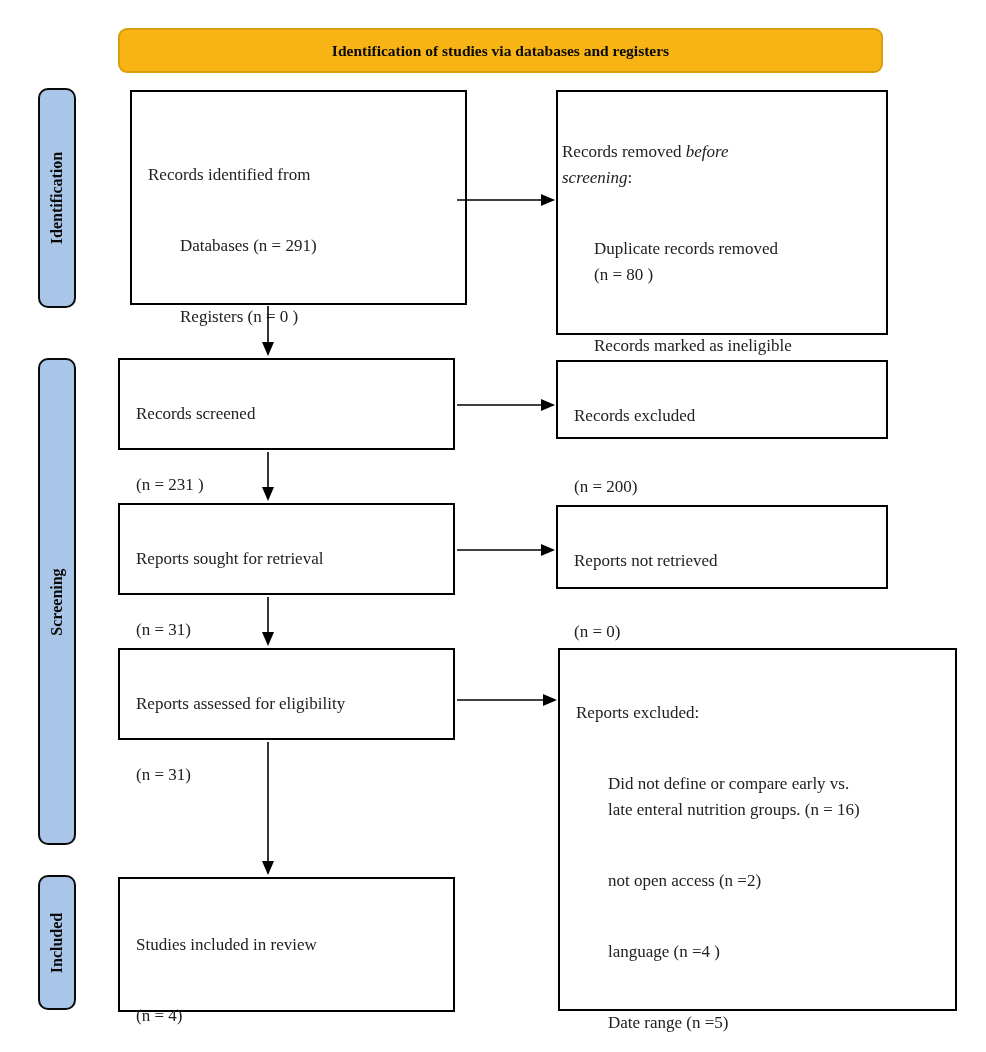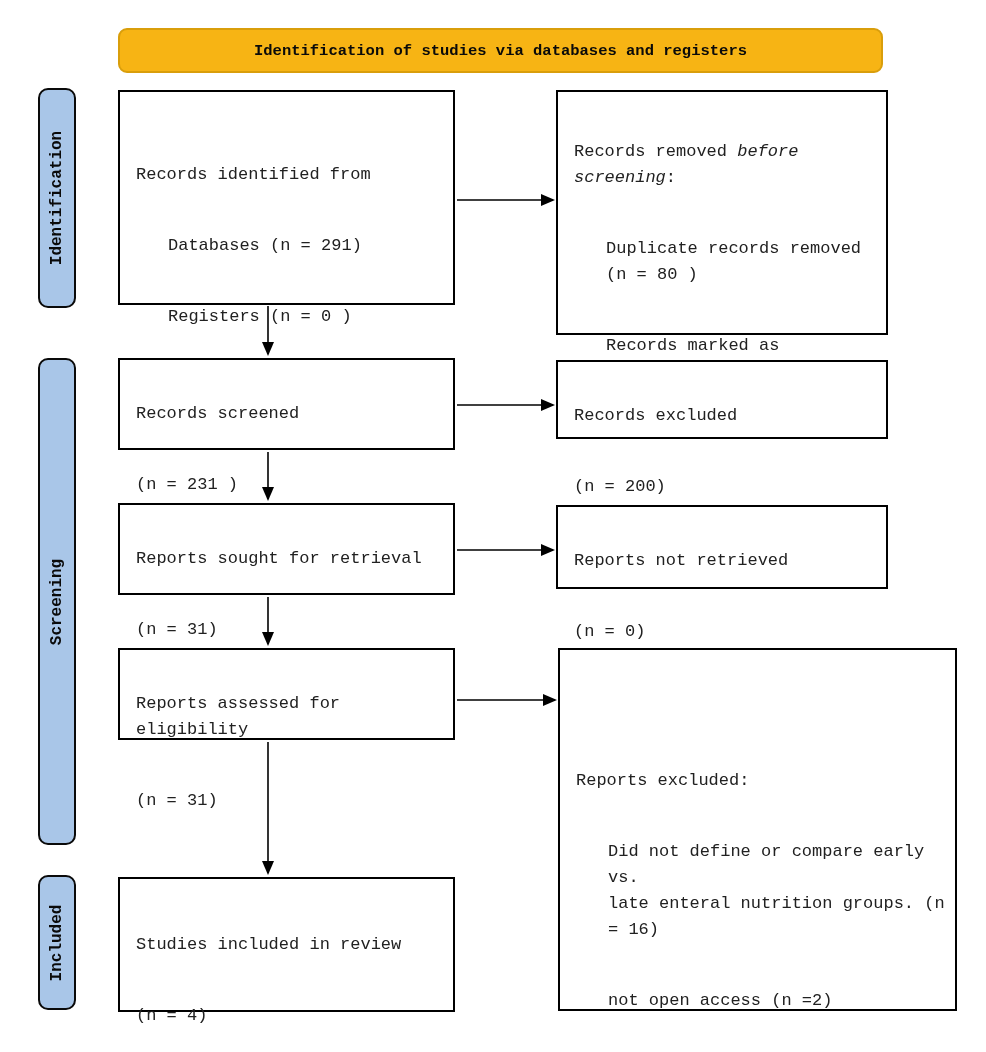--- a/index.html
+++ b/index.html
@@ -1,20 +1,20 @@
 <!DOCTYPE html>
 <html style="--banner-fill: #F7B414; --banner-border: #D99E0B; --stage-fill: #A9C6E8; --box-border: #000000; --arrow: #000000; --text: #212121;"><head>
 <meta charset="utf-8">
 <style>
   html, body { margin: 0; padding: 0; background: #ffffff; }
   .canvas {
     position: relative;
     width: 986px; height: 1052px;
     background: #ffffff;
-    font-family: Liberation Mono, monospace;
+    font-family: Liberation Serif, serif;
     color: var(--text, #212121);
     font-size: 17px;
     line-height: 26px;
   }
   .banner {
     position: absolute; left: 118px; top: 28px; width: 765px; height: 45px;
     background: var(--banner-fill, #F7B414);
     border: 2.5px solid var(--banner-border, #DCA00A);
     border-radius: 9px;
     box-sizing: border-box;
@@ -38,24 +38,24 @@
   .box {
     position: absolute;
     background: #ffffff;
     border: 2.5px solid #000000;
     box-sizing: border-box;
     white-space: pre-line;
   }
   .box .title, .box .count, .box .item { white-space: pre-line; }
   .box .item { margin-left: 32px; margin-top: 19px; }
   .box .count { margin-top: 19px; }
-  .pad-b1  { padding: 44px 12px 20px 16px; }
+  .pad-b1  { padding: 44px 12px 20px 16px; margin-left: 12px; }
   .pad-sm  { padding: 15px 10px 8px 16px; }
-  .pad-r1  { padding: 21px 8px 8px 16px; }
-  .pad-r4  { padding: 92px 8px 8px 16px; }
+  .pad-r1  { padding: 21px 8px 8px 4px; }
+  .pad-r4  { padding: 24px 8px 8px 16px; }
   .pad-b5  { padding: 27px 10px 17px 16px; }
   .it { font-style: italic; }
   svg.arrows { position: absolute; left: 0; top: 0; pointer-events: none; }
 </style>
 </head>
 <body>
 
 <div class="canvas">
 
   <div class="banner">

